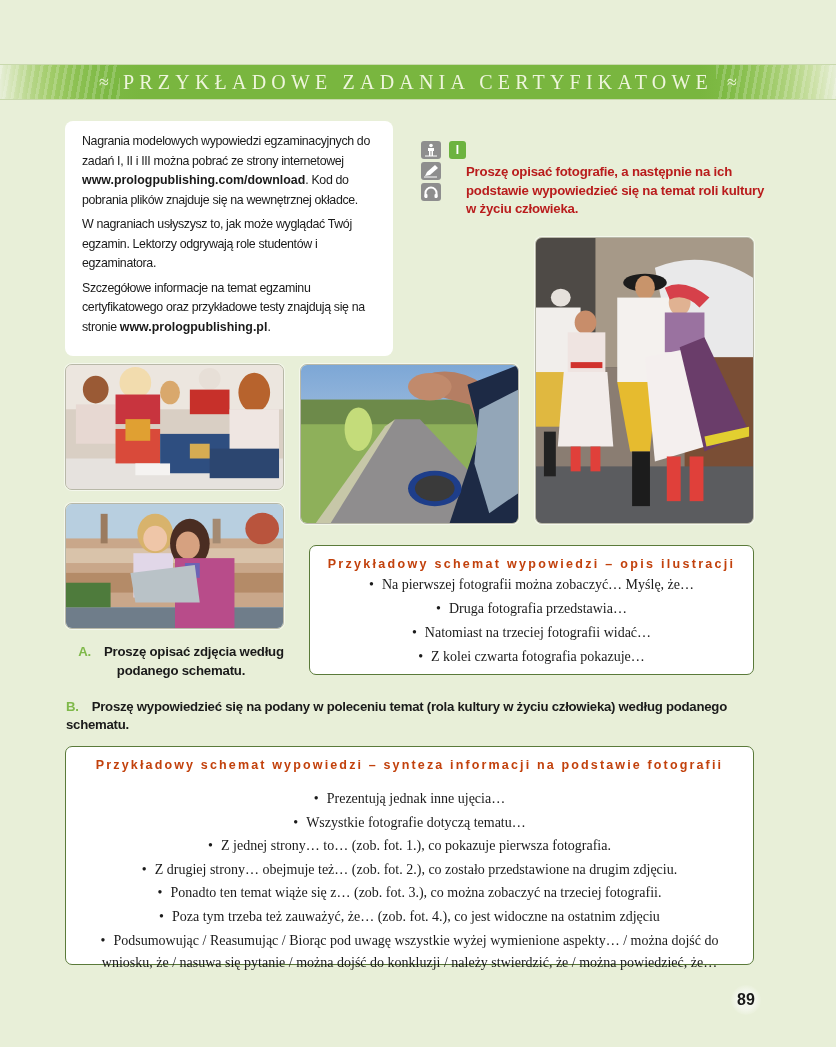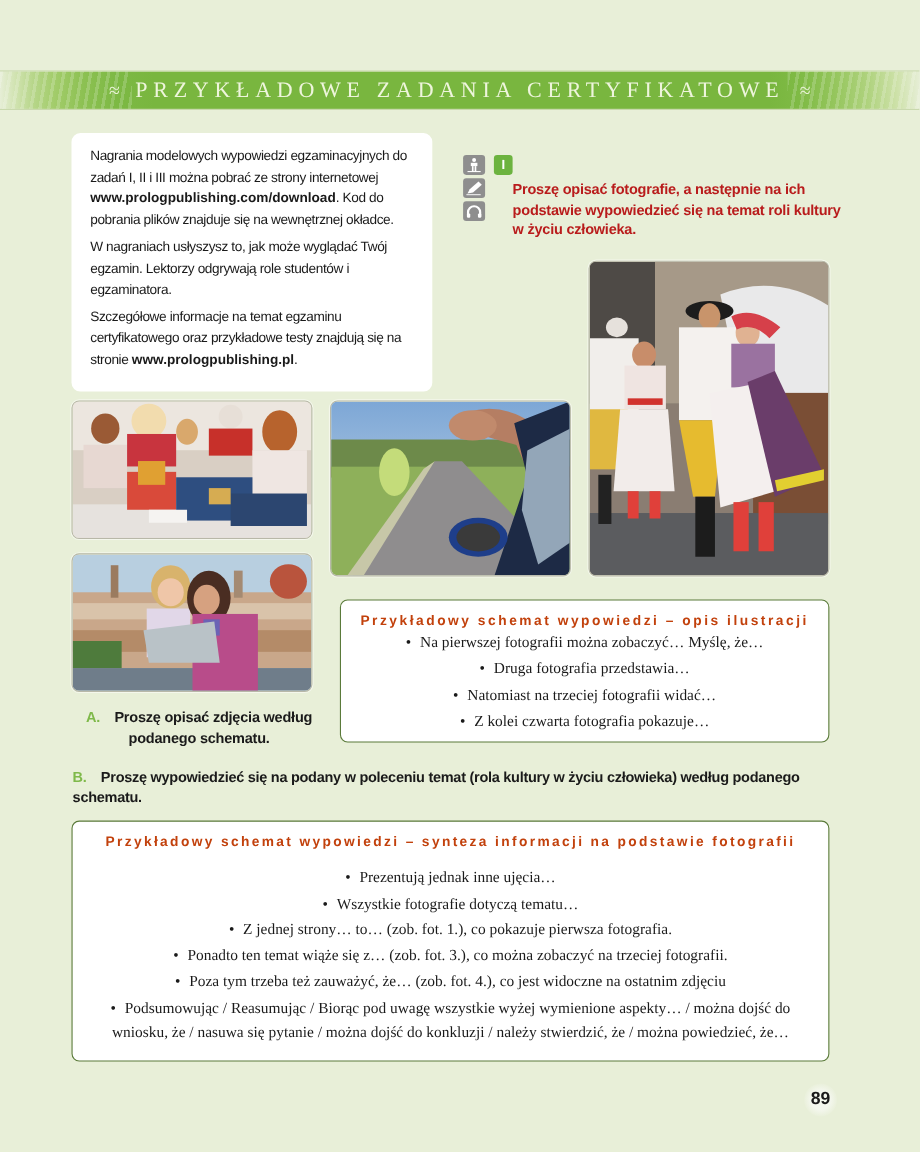--- a/index.html
+++ b/index.html
@@ -298,20 +298,21 @@
   <div class="instr-b">
     <span class="letter">B.</span><span>Proszę wypowiedzieć się na podany w poleceniu temat (rola kultury w życiu człowieka) według podanego schematu.</span>
   </div>
 
   <div class="schema schema2">
     <div class="schema-title">Przykładowy schemat wypowiedzi – synteza informacji na podstawie fotografii</div>
     <ul>
       <li>Prezentują jednak inne ujęcia…</li>
       <li>Wszystkie fotografie dotyczą tematu…</li>
       <li>Z jednej strony… to… (zob. fot. 1.), co pokazuje pierwsza fotografia.</li>
+      <li>Z drugiej strony… obejmuje też… (zob. fot. 2.), co zostało przedstawione na drugim zdjęciu.</li>
       <li>Ponadto ten temat wiąże się z… (zob. fot. 3.), co można zobaczyć na trzeciej fotografii.</li>
       <li>Poza tym trzeba też zauważyć, że… (zob. fot. 4.), co jest widoczne na ostatnim zdjęciu</li>
       <li class="wide">Podsumowując / Reasumując / Biorąc pod uwagę wszystkie wyżej wymienione aspekty… / można dojść do wniosku, że / nasuwa się pytanie / można dojść do konkluzji / należy stwierdzić, że / można powiedzieć, że…</li>
     </ul>
   </div>
 
   <div class="page-number">89</div>
 </div>
 
 </body></html>

